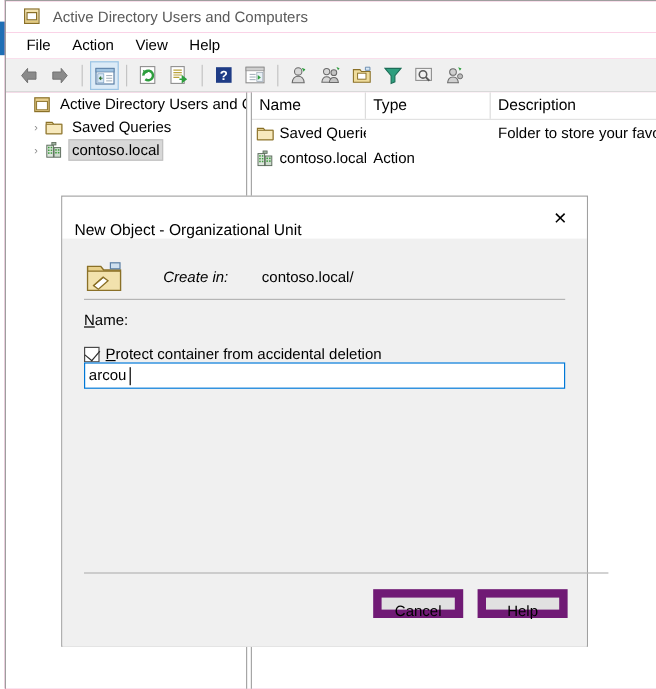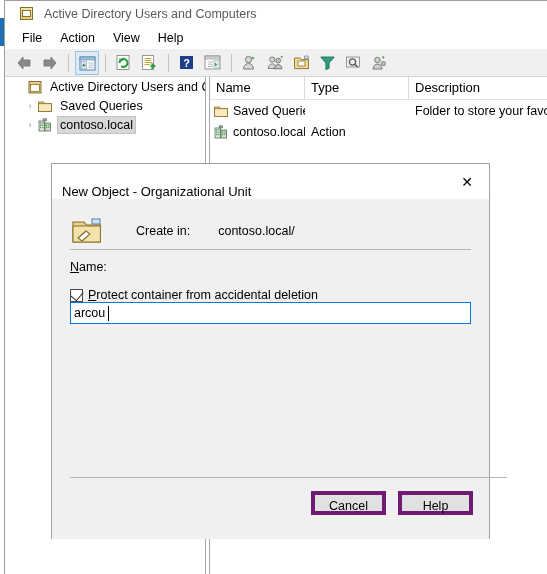--- a/index.html
+++ b/index.html
@@ -276,20 +276,21 @@
     display: flex;
     align-items: center;
     padding: 14px 0 0 18px;
     height: 50px;
     box-sizing: border-box;
   }
   #ou-icon-big { width: 34px; height: 30px; position: relative; flex: none; }
   #create-in-label {
     margin-left: 32px;
     font-size: 12.5px;
+    font-style: italic;
   }
   #create-in-value {
     margin-left: 28px;
     font-size: 12.5px;
   }
   .hr {
     height: 1px;
     background: #b5b5b5;
     margin: 0 18px;
   }
@@ -365,21 +366,21 @@
     display: flex;
     justify-content: flex-end;
     padding-right: 16px;
     box-sizing: border-box;
   }
   .dlg-btn {
     width: 75px;
     height: 24px;
     margin-left: 12px;
     background: #e1e1e1;
-    border: 4px solid #701a75;
+    border: 7px solid #701a75;
     font-family: "Liberation Sans", sans-serif;
     font-size: 12.5px;
     color: #000;
     box-sizing: border-box;
     cursor: default;
     text-align: center;
     line-height: 22px;
     padding: 0;
   }
   .dlg-btn.default {

